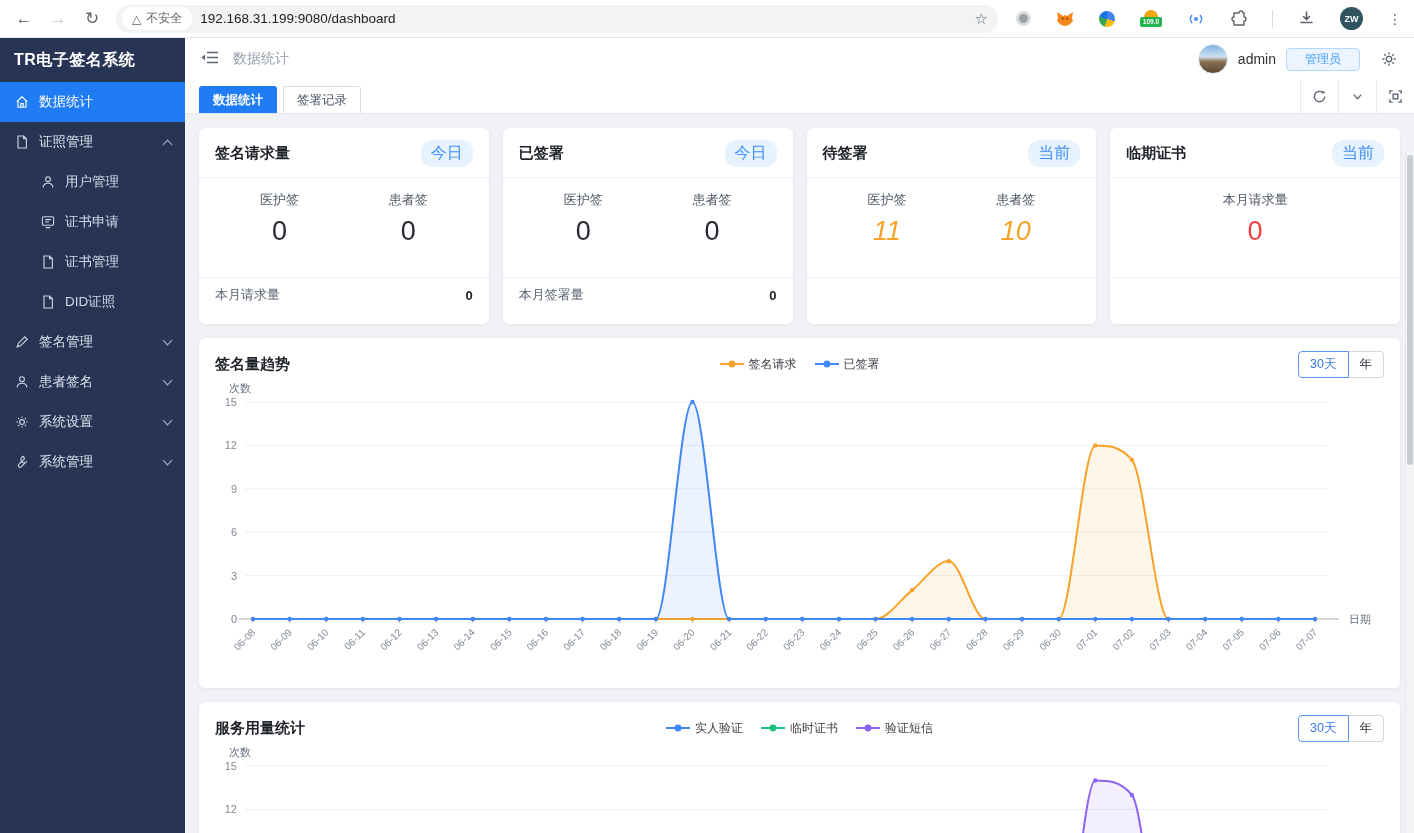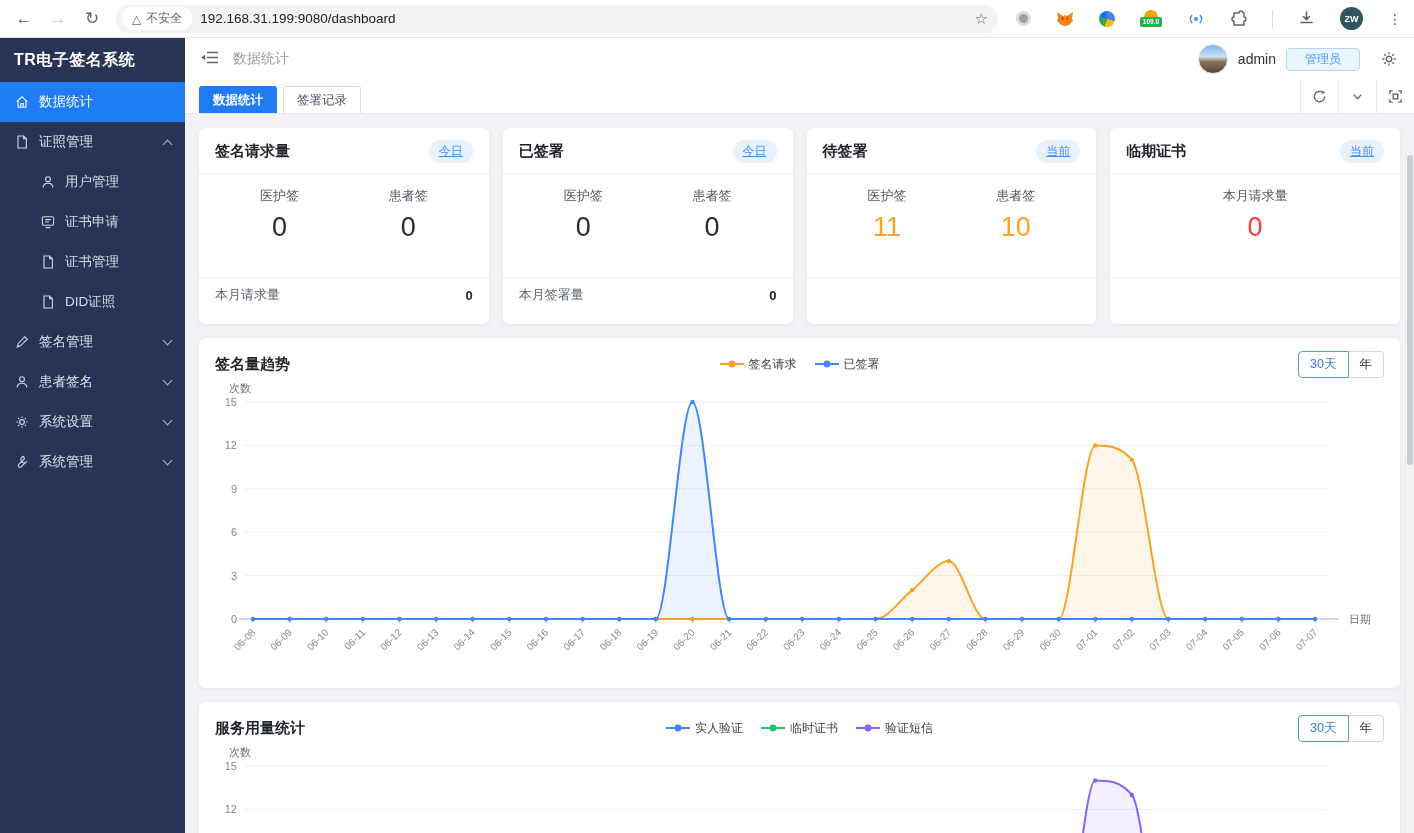--- a/index.html
+++ b/index.html
@@ -58,27 +58,27 @@
   .tb-btn { width:38px; height:100%; display:flex; align-items:center; justify-content:center; border-left:1px solid #e8eaed; cursor:pointer; }
   .tb-btn svg { stroke:#5f6875; fill:none; stroke-width:1.5; }
 
   
   .content { flex:1; background:#f0f2f5; padding:14px; overflow:hidden; }
   .stats-row { display:grid; grid-template-columns:repeat(4,1fr); gap:14px; }
   .card { background:#fff; border-radius:6px; box-shadow:0 1px 4px rgba(31,41,55,.06); }
   .stat-card { padding:12px 16px 16px; height:196px; display:flex; flex-direction:column; }
   .sc-head { display:flex; align-items:center; justify-content:space-between; }
   .sc-title { font-size:15px; font-weight:bold; color:#1f2329; }
-  .sc-badge { font-size:12px; color:#3f8ef7; background:#e6f2fe; border-radius:12px; padding:3px 10px;text-decoration:underline; }
+  .sc-badge { font-size:16px; color:#3f8ef7; background:#e6f2fe; border-radius:12px; padding:3px 10px; }
   .sc-div { border-top:1px solid #f0f1f3; margin:10px -16px 0; }
   .sc-body { flex:1; display:flex; justify-content:space-around; align-items:flex-start; padding-top:13px; }
   .metric { text-align:center; }
   .m-label { font-size:13px; color:#4e5866; margin-bottom:7px; }
   .m-value { font-size:27px; font-weight:500; color:#262b33; }
-  .m-value.orange { color:#f7a228; }
+  .m-value.orange { color:#f7a228;font-style:italic; }
   .m-value.red { color:#f3403f; }
   .sc-foot { display:flex; justify-content:space-between; align-items:center; height:30px; padding-top:4px; }
   .f-label { font-size:13px; color:#5a6472; }
   .f-value { font-size:13px; font-weight:bold; color:#20242a; }
 
   .chart-card { margin-top:14px; padding:12px 16px 6px; height:350px; }
   .cc-head { display:grid; grid-template-columns:1fr auto 1fr; align-items:center; height:28px; }
   .cc-title { font-size:15px; font-weight:bold; color:#1f2329; }
   .legend { display:flex; gap:18px; align-items:center; justify-content:center; }
   .legend-item { display:flex; align-items:center; gap:5px; font-size:12px; color:#3a3f45; cursor:pointer; }

